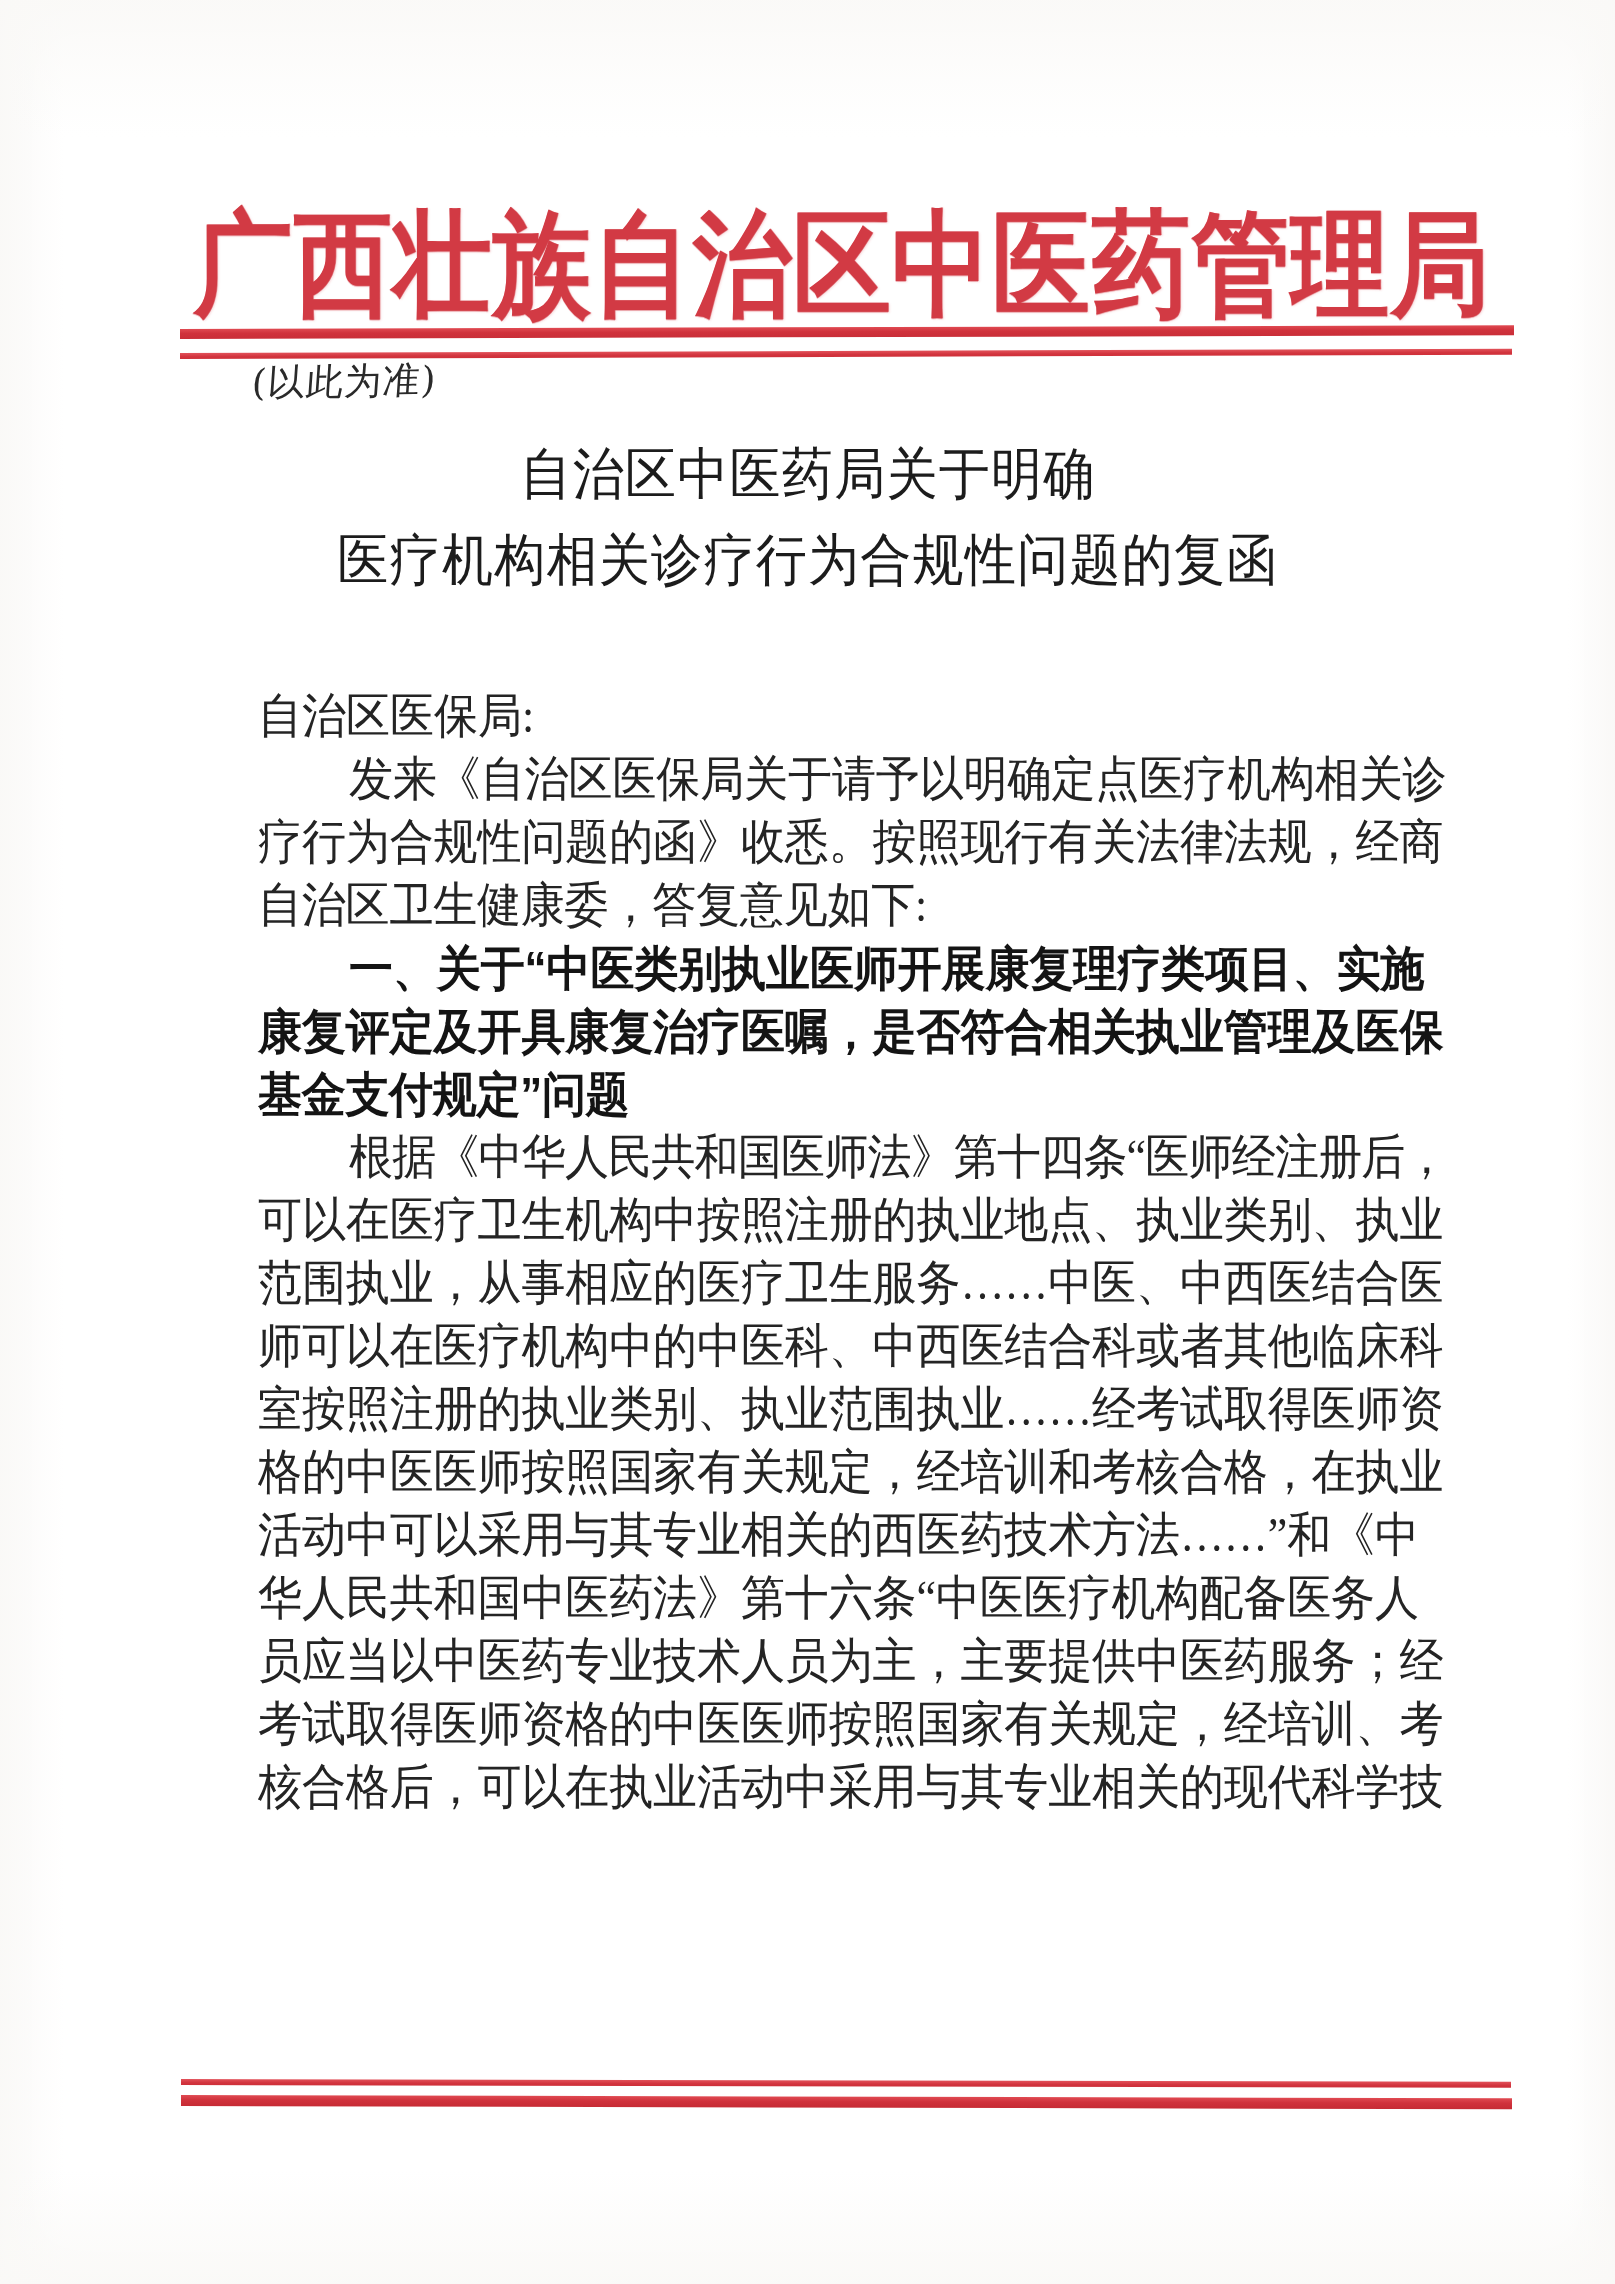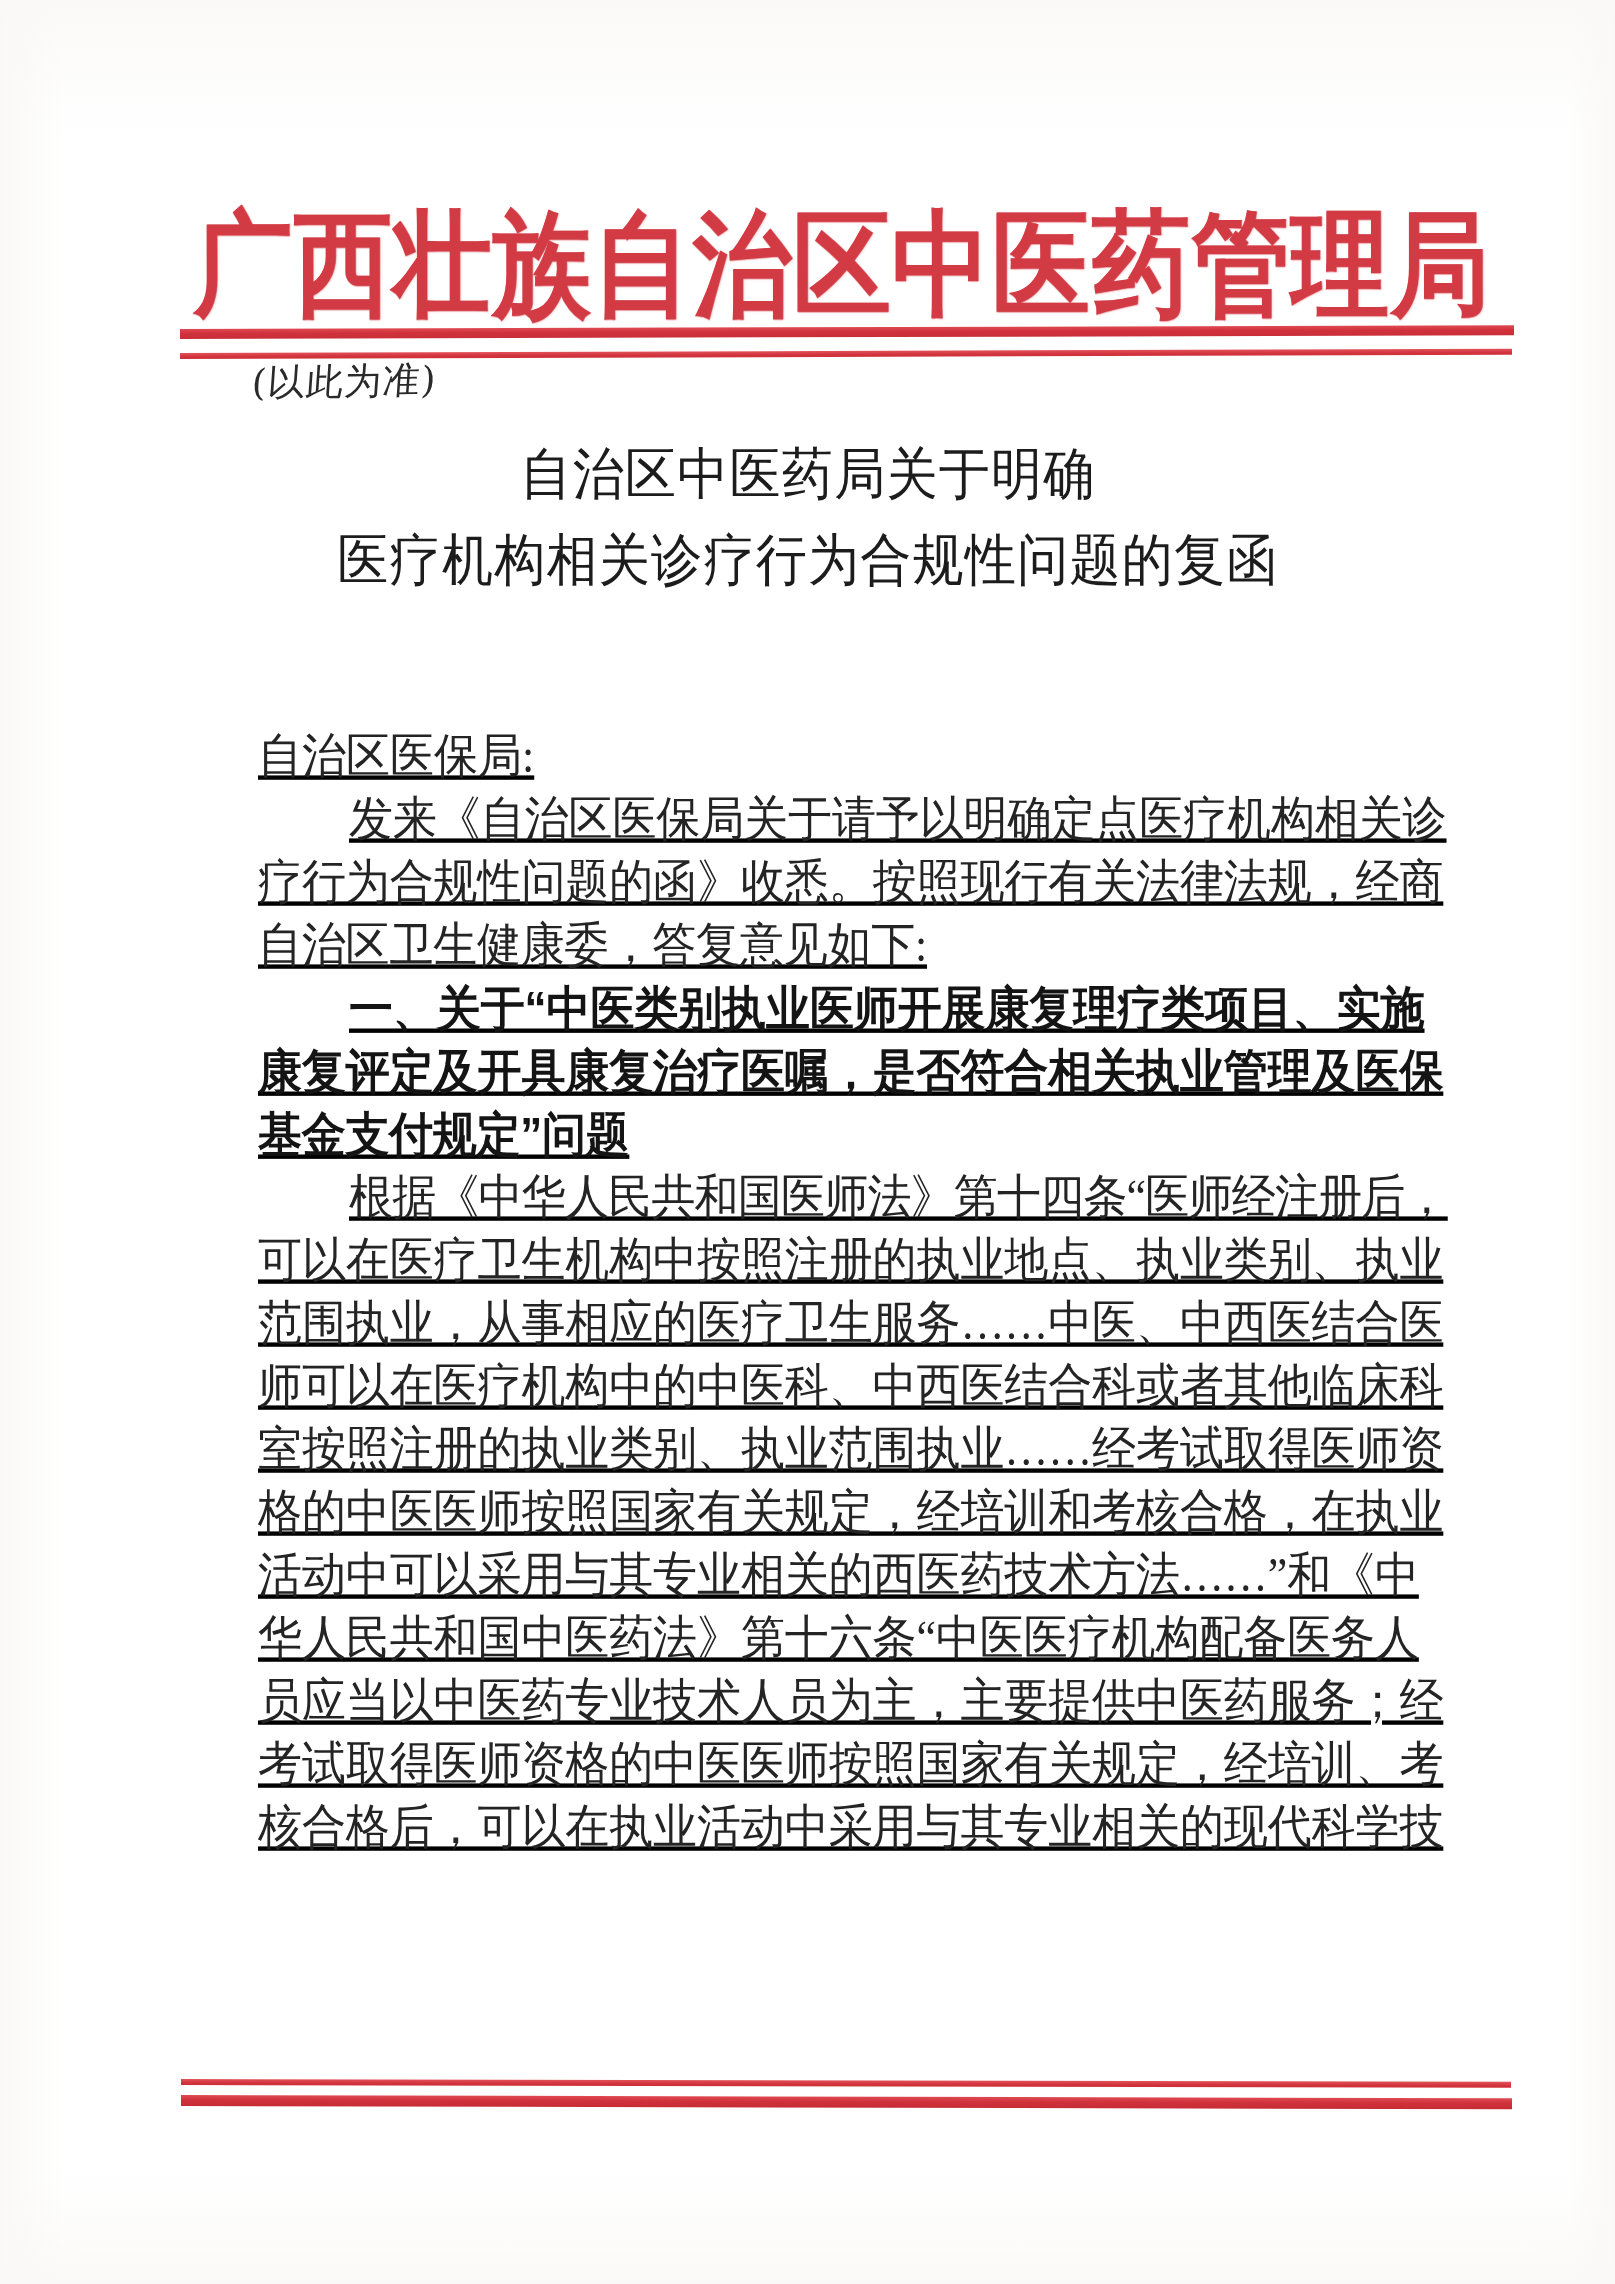--- a/index.html
+++ b/index.html
@@ -117,23 +117,22 @@
     transform: scaleY(1.1);
   }
   .doc-title .t-line.l2 {
     margin-top: 9px;
   }
 
   
   .body-block {
     position: absolute;
     left: 258px;
-    top: 722px;
+    top: 682px;
     width: 1199px;
-    text-decoration: underline;
   }
   .bline {
     font-family: "Liberation Serif", "DejaVu Serif", serif;
     font-size: 44px;
     line-height: 63px;
     color: #242424;
     white-space: nowrap;
     letter-spacing: 0px;
     transform: scaleY(1.09);
     transform-origin: left top;

